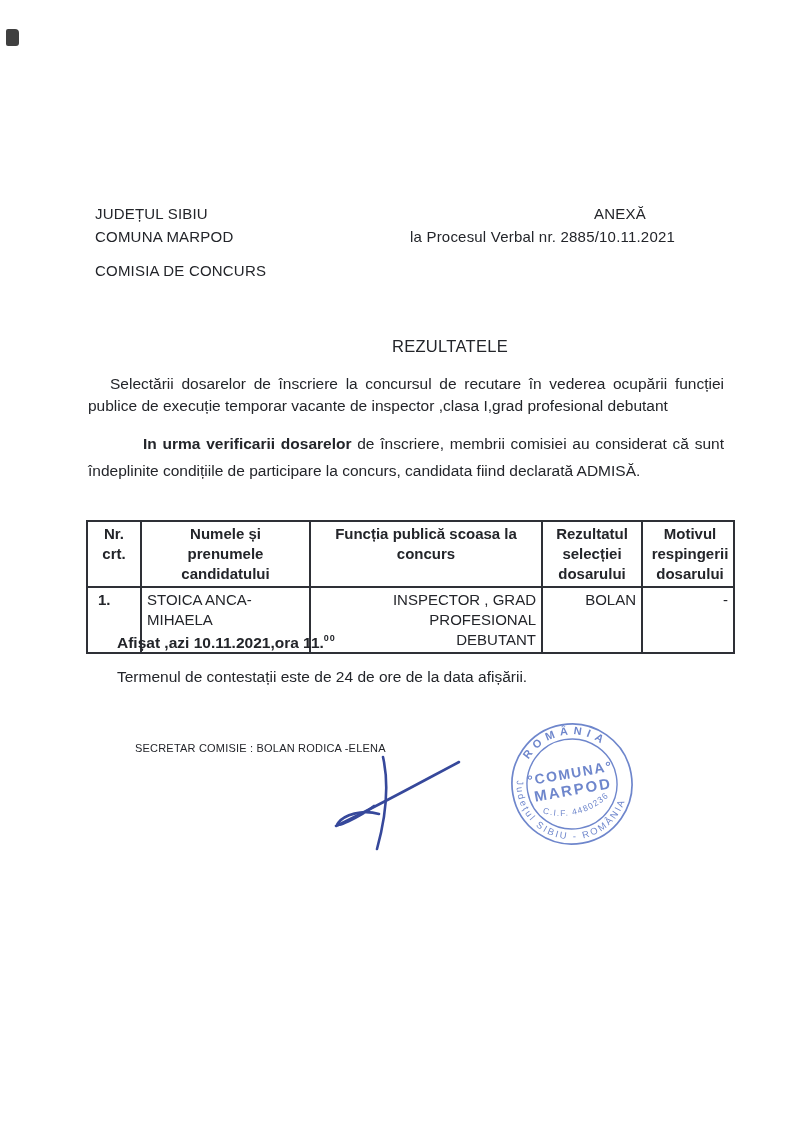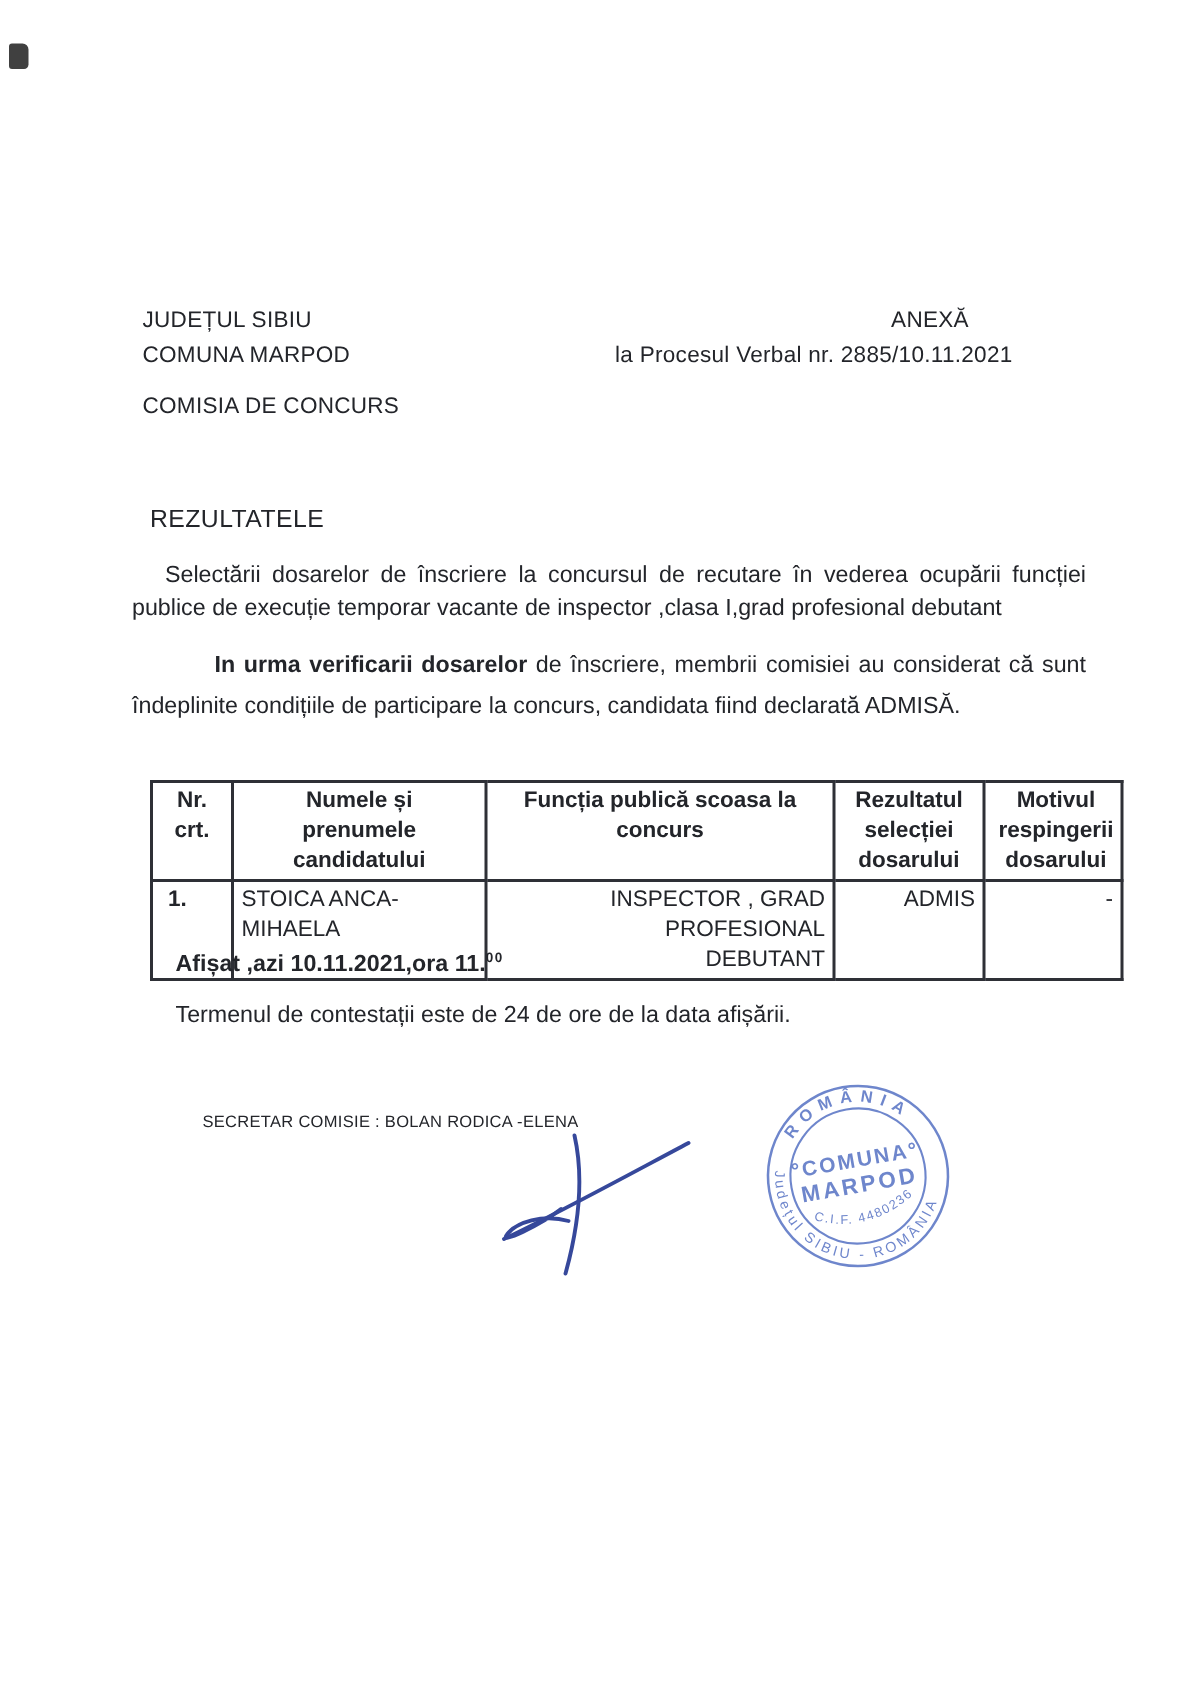--- a/index.html
+++ b/index.html
@@ -39,47 +39,47 @@
 <div class="abs hdr" style="left:95px;top:202px;">
   <div>JUDEȚUL SIBIU</div>
   <div>COMUNA MARPOD</div>
 </div>
 
 <div class="abs hdr" style="left:560px;top:202px;width:120px;text-align:center;">ANEXĂ</div>
 <div class="abs hdr" style="left:410px;top:225px;width:300px;text-align:left;">la Procesul Verbal nr. 2885/10.11.2021</div>
 
 <div class="abs hdr" style="left:95px;top:259px;">COMISIA DE CONCURS</div>
 
-<div class="abs title" style="left:100px;top:337px;width:700px;">REZULTATELE</div>
+<div class="abs title" style="left:100px;top:337px;width:700px;text-align:center;">REZULTATELE</div>
 
 <div class="abs para p1" style="left:88px;top:357px;width:636px;margin-top:16px;">Selectării dosarelor de înscriere la concursul de recutare în vederea ocupării funcției publice de execuție temporar vacante de inspector ,clasa I,grad profesional debutant</div>
 
 <div class="abs para p2" style="left:88px;top:430px;width:636px;"><span class="bold">In urma verificarii dosarelor</span><span> de înscriere, membrii comisiei au considerat că sunt îndeplinite condițiile de participare la concurs, candidata fiind declarată ADMISĂ.</span></div>
 
-<table class="results abs" style="left:100px;top:520px;padding-left:40px;">
+<table class="results abs" style="left:86px;top:520px;padding-left:40px;">
   <colgroup>
     <col style="width:54px">
       <col style="width:169px">
       <col style="width:232px">
     <col style="width:100px">
       <col style="width:92px">
   </colgroup>
   <tbody>
   <tr style="height:57px;">
     <td class="th"><span class="force-wrap" style="width:30px">Nr. crt.</span></td>
     <td class="th"><span class="force-wrap" style="width:102px">Numele și prenumele candidatului</span></td>
     <td class="th"><span class="force-wrap" style="width:200px">Funcția publică scoasa la concurs</span></td>
     <td class="th"><span class="force-wrap" style="width:82px">Rezultatul selecției dosarului</span></td>
     <td class="th"><span class="force-wrap" style="width:84px">Motivul respingerii dosarului</span></td>
   </tr>
   <tr style="height:37px;">
     <td class="bold" style="padding-left:10px;">1.</td>
     <td class="c-left"><span class="force-wrap" style="width:115px">STOICA ANCA-MIHAELA</span></td>
     <td class="c-center"><span class="force-wrap" style="width:185px">INSPECTOR , GRAD PROFESIONAL DEBUTANT</span></td>
-    <td class="c-center">ADMIS</td>
+    <td class="c-center">BOLAN</td>
     <td class="c-center">-</td>
   </tr>
   </tbody>
 </table>
 
 <div class="abs bold" style="left:117px;top:634px;font-size:15.5px;text-align:center;"><span>Afișat ,azi 10.11.2021,ora 11.</span><span class="sup">00</span></div>
 
 <div class="abs" style="left:117px;top:668px;font-size:15.5px;">Termenul de contestații este de 24 de ore de la data afișării.</div>
 
 <div class="abs" style="left:135px;top:742px;font-size:11px;letter-spacing:.2px;">SECRETAR COMISIE : BOLAN RODICA -ELENA</div>

